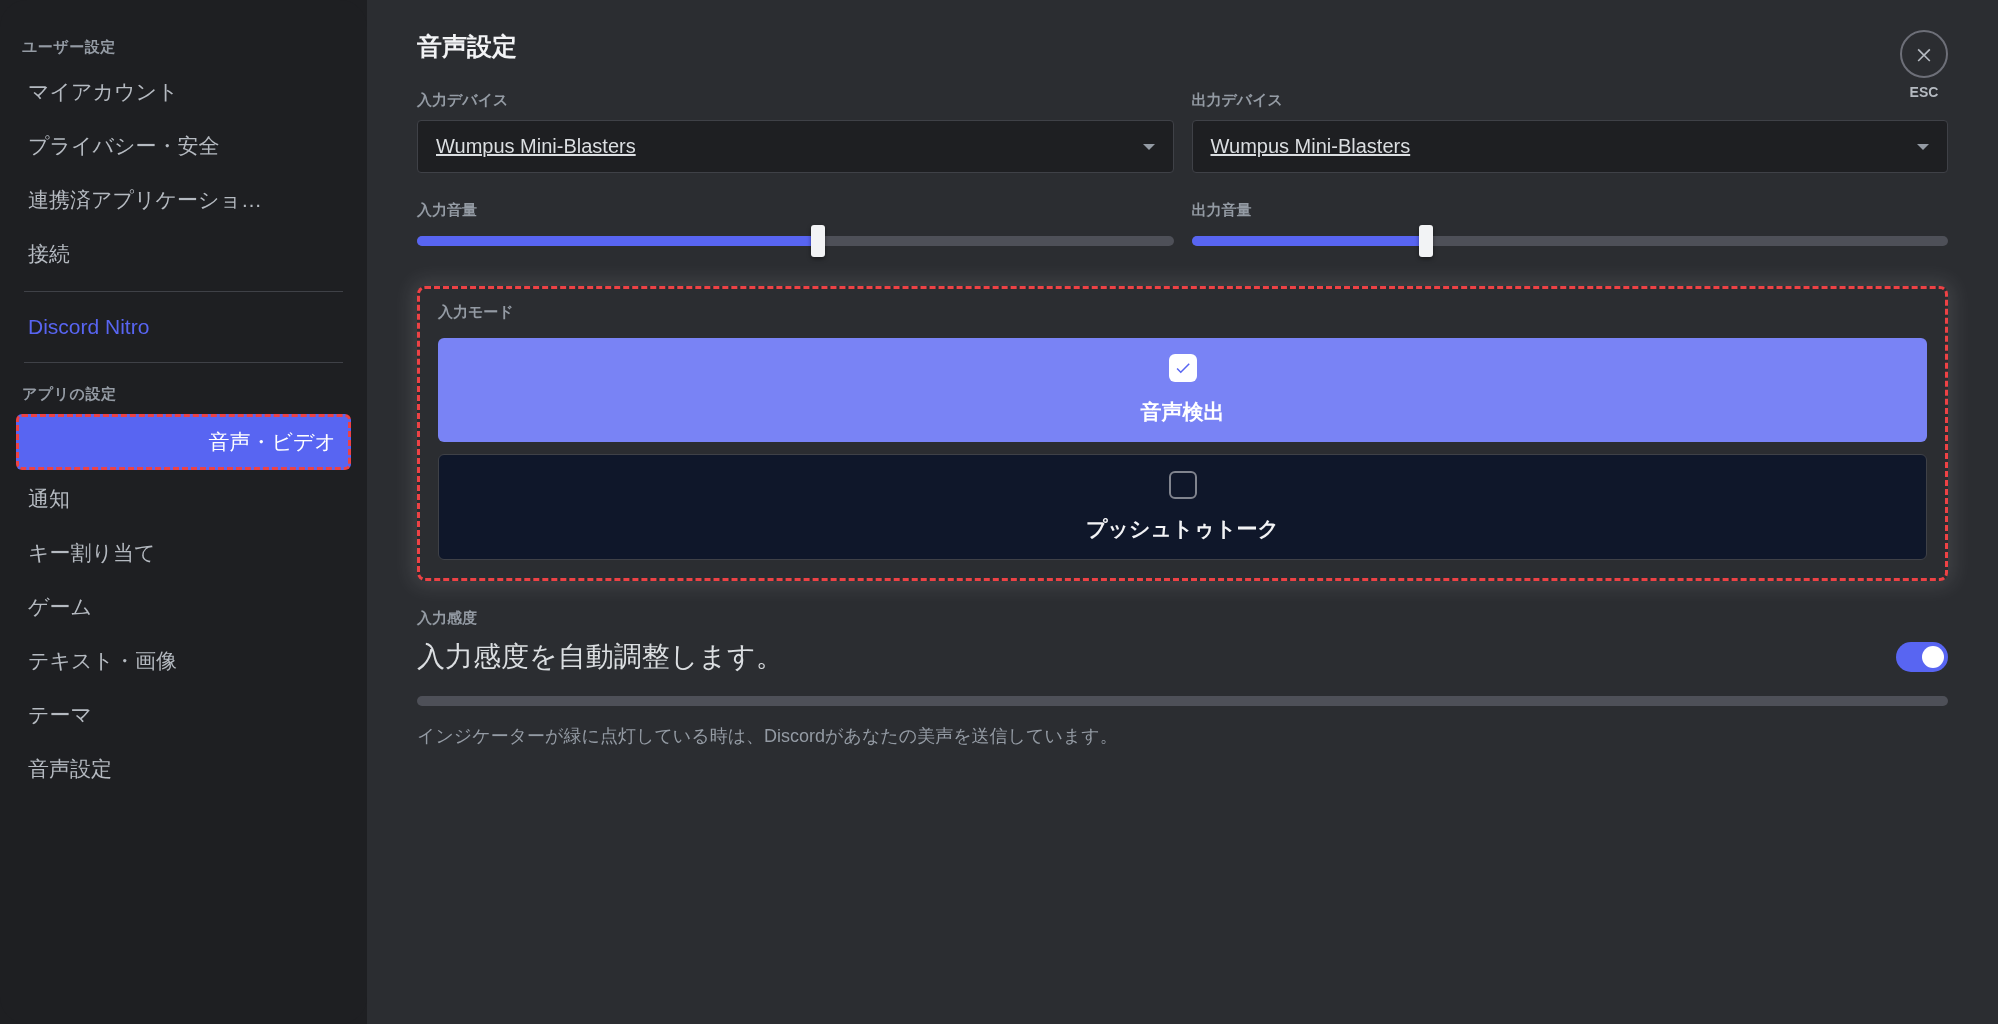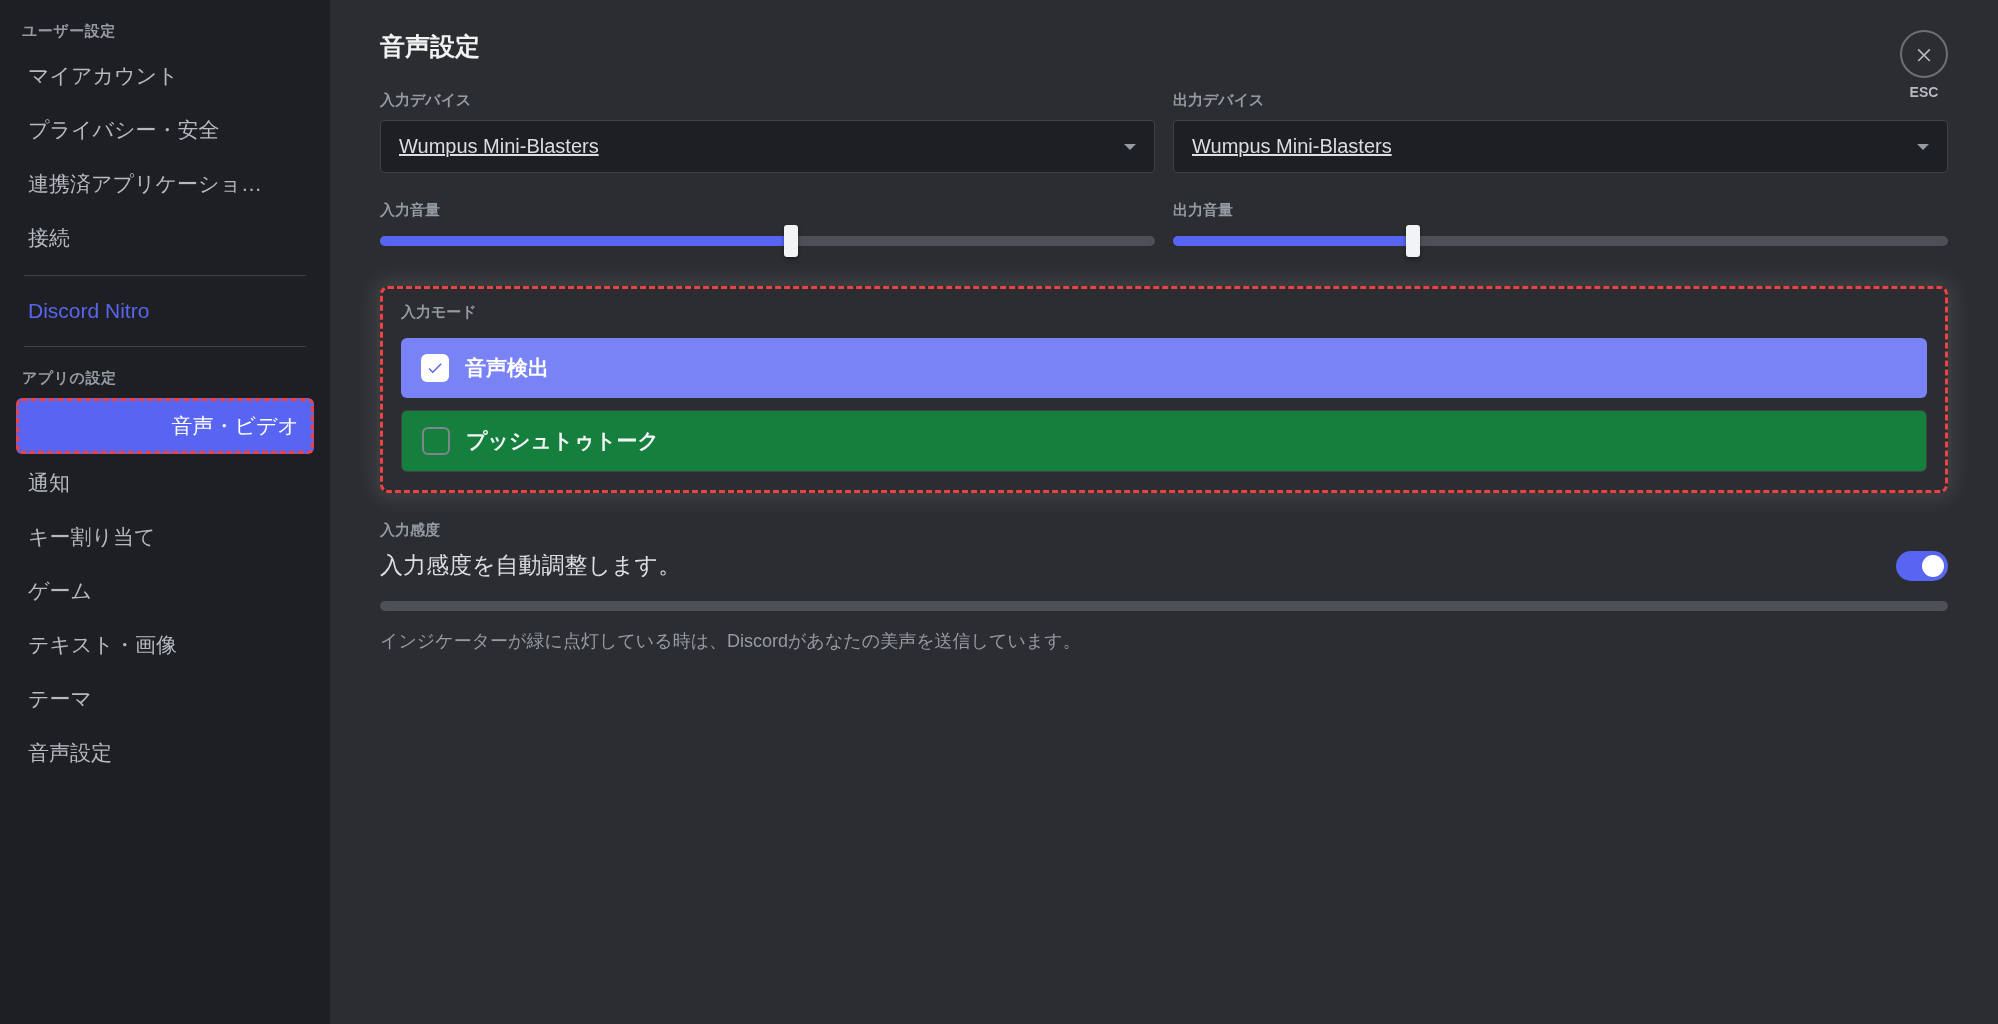--- a/index.html
+++ b/index.html
@@ -5,23 +5,23 @@
     * { margin: 0; padding: 0; box-sizing: border-box; }
     body {
       font-family: -apple-system, BlinkMacSystemFont, "Segoe UI", "Hiragino Sans", "Hiragino Kaku Gothic ProN", sans-serif;
       background: #1e1f22;
       color: #dbdee1;
       height: 100vh;
       overflow: hidden;
       display: flex;
     }
     .sidebar {
-      width: 330px;
+      width: 367px;
       background: #1e1f22;
-      padding: 12px 10px 20px 10px;
+      padding: 28px 10px 20px 10px;
       overflow-y: auto;
       border-radius: 27px;
     }
     .sidebar-category {
       color: #949ba4;
       font-size: 15px;
       font-weight: 700;
       padding: 10px 10px 6px 12px;
       letter-spacing: 0.5px;
     }
@@ -134,38 +134,39 @@
     .option-row {
       display: flex;
       align-items: center;
       gap: 16px;
       padding: 16px 20px;
       border-radius: 6px;
       margin-top: 12px;
       cursor: pointer;
       font-size: 21px;
       font-weight: 600;
+      flex-direction: column;
     }
     .option-row.selected { background: #7983f5; color: #ffffff; }
-    .option-row.unselected { background: #15803d; border: 1px solid #3f4147; color: #f2f3f5; }
+    .option-row.unselected { background: #0f172a; border: 1px solid #3f4147; color: #f2f3f5; }
     .checkbox {
       width: 28px; height: 28px;
       border-radius: 6px;
       display: flex;
       align-items: center;
       justify-content: center;
       flex-shrink: 0;
     }
     .checkbox.checked { background: #ffffff; color: #5865f2; }
     .checkbox.unchecked { border: 2px solid #80848e; }
     .input-mode-block .field-label { margin-bottom: 16px; }
     .sensitivity-block { margin-top: 10px; }
     .sensitivity-desc {
       color: #dbdee1;
-      font-size: 23px;
+      font-size: 28px;
       margin-top: 8px;
       display: flex;
       align-items: center;
       justify-content: space-between;
     }
     .toggle {
       width: 52px; height: 30px;
       background: #5865f2;
       border-radius: 15px;
       position: relative;

